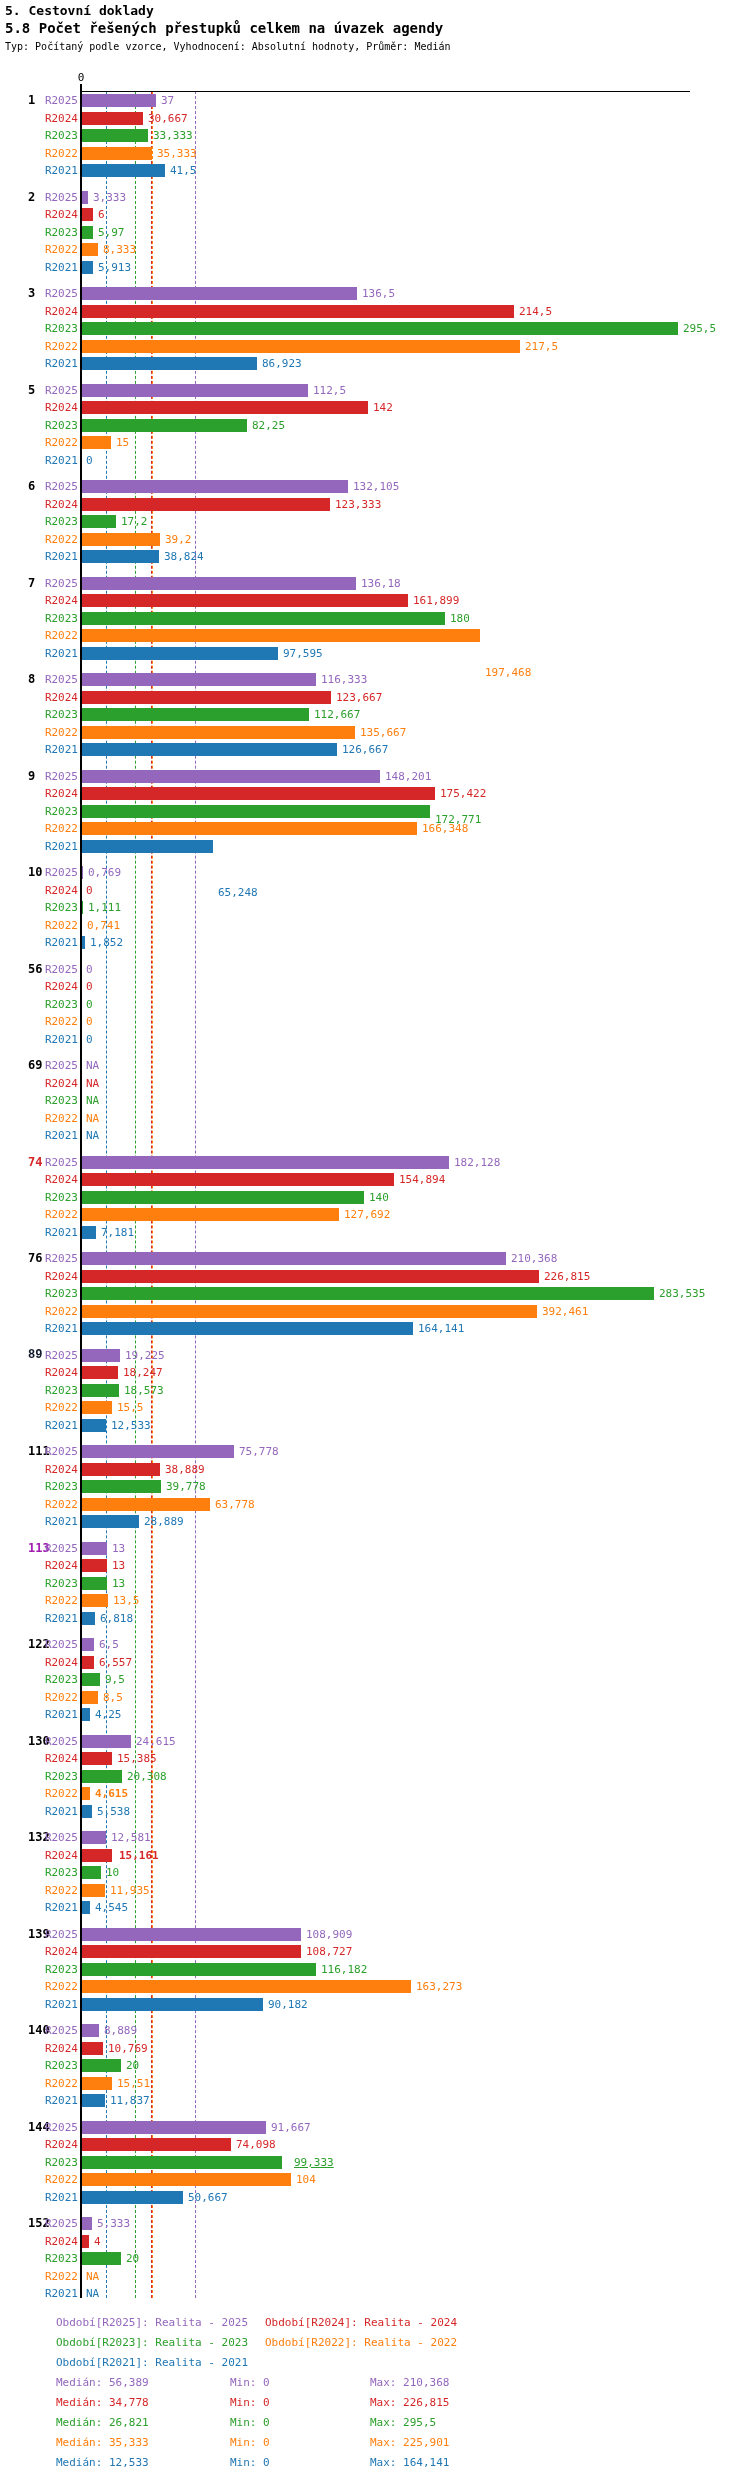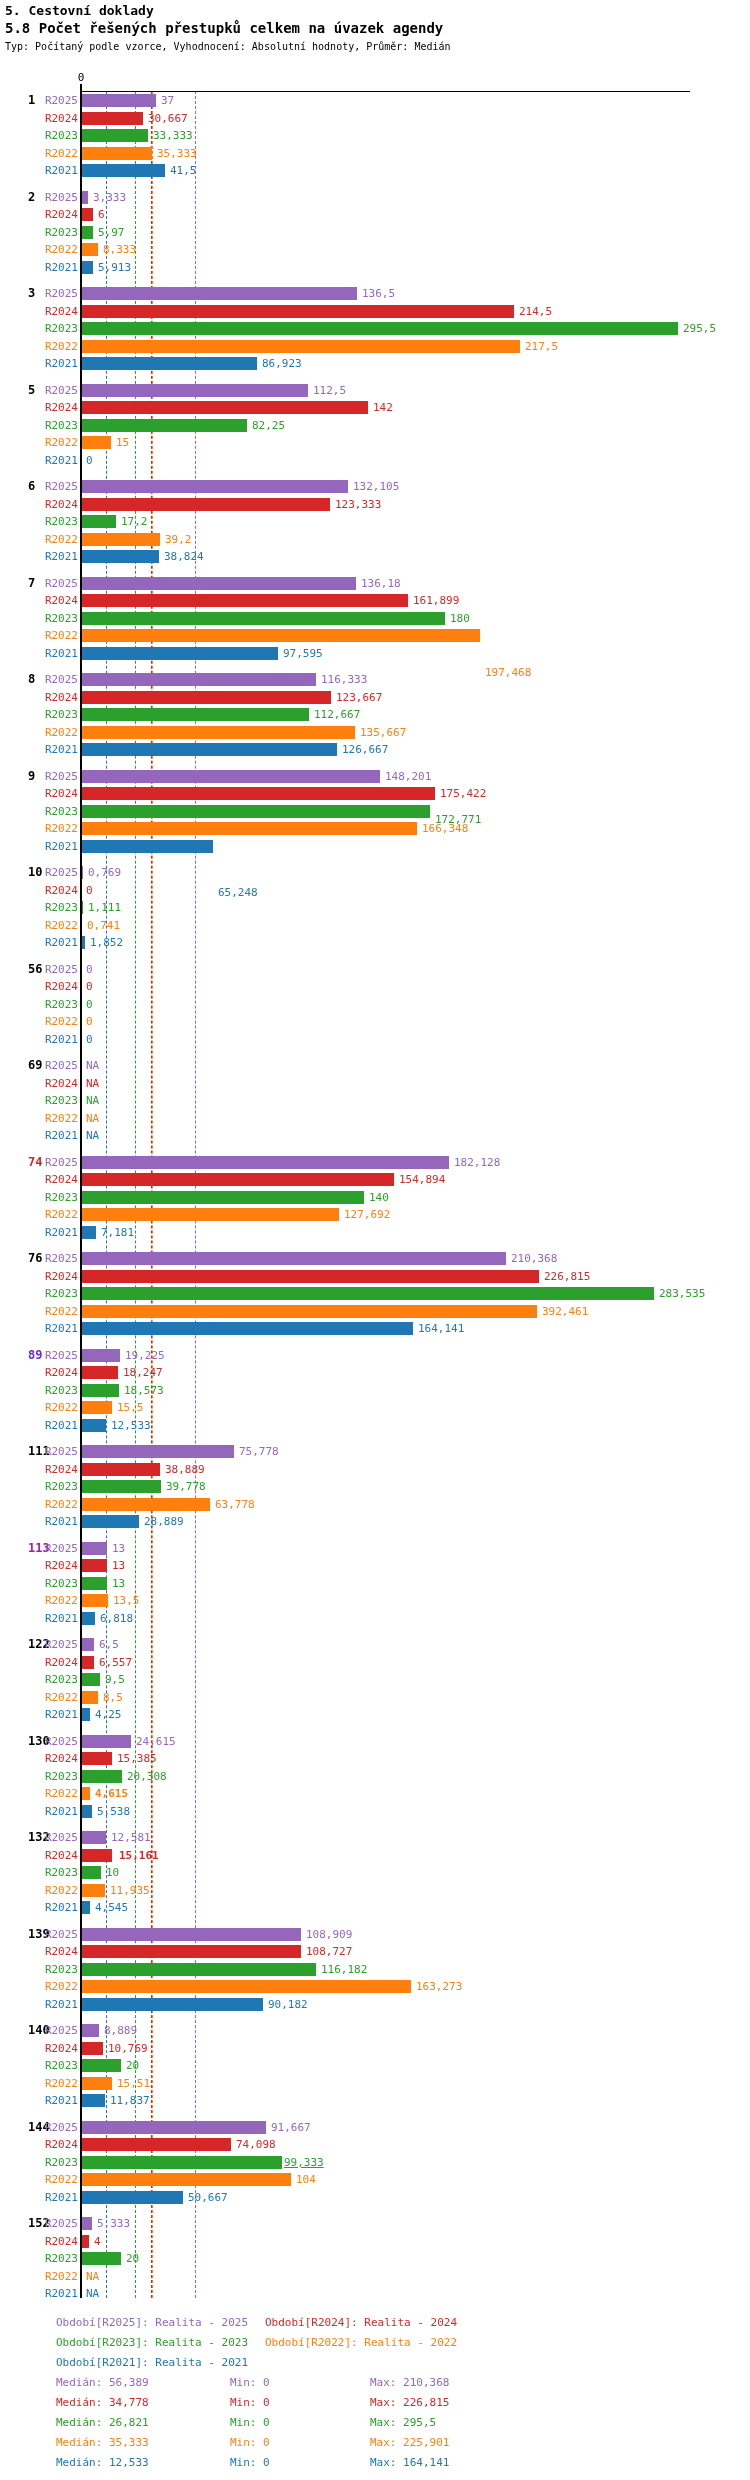--- a/index.html
+++ b/index.html
@@ -232,21 +232,21 @@
       <div class="abs val" style="left: 544px; top: 1270px; color: rgb(214, 39, 40);">226,815</div>
       <div class="abs rlab" style="left: 36px; top: 1287px; color: rgb(44, 160, 44);">R2023</div>
       <div class="abs bar" style="left: 81px; top: 1287px; width: 573px; background: rgb(44, 160, 44);"></div>
       <div class="abs val" style="left: 659px; top: 1287px; color: rgb(44, 160, 44);">283,535</div>
       <div class="abs rlab" style="left: 36px; top: 1305px; color: rgb(255, 127, 14);">R2022</div>
       <div class="abs bar" style="left: 81px; top: 1305px; width: 456px; background: rgb(255, 127, 14);"></div>
       <div class="abs val" style="left: 542px; top: 1305px; color: rgb(255, 127, 14);">392,461</div>
       <div class="abs rlab" style="left: 36px; top: 1322px; color: rgb(31, 119, 180);">R2021</div>
       <div class="abs bar" style="left: 81px; top: 1322px; width: 332px; background: rgb(31, 119, 180);"></div>
       <div class="abs val" style="left: 418px; top: 1322px; color: rgb(31, 119, 180);">164,141</div>
-      <div class="abs grp" style="left: 28px; top: 1349px; color: #6d28d9;">89</div>
+      <div class="abs grp" style="left: 28px; top: 1349px; color: #0f172a; font-family: Liberation Mono, monospace;">89</div>
       <div class="abs rlab" style="left: 36px; top: 1349px; color: rgb(148, 103, 189);">R2025</div>
       <div class="abs bar" style="left: 81px; top: 1349px; width: 39px; background: rgb(148, 103, 189);"></div>
       <div class="abs val" style="left: 125px; top: 1349px; color: rgb(148, 103, 189);">19,225</div>
       <div class="abs rlab" style="left: 36px; top: 1366px; color: rgb(214, 39, 40);">R2024</div>
       <div class="abs bar" style="left: 81px; top: 1366px; width: 37px; background: rgb(214, 39, 40);"></div>
       <div class="abs val" style="left: 123px; top: 1366px; color: rgb(214, 39, 40);">18,247</div>
       <div class="abs rlab" style="left: 36px; top: 1384px; color: rgb(44, 160, 44);">R2023</div>
       <div class="abs bar" style="left: 81px; top: 1384px; width: 38px; background: rgb(44, 160, 44);"></div>
       <div class="abs val" style="left: 124px; top: 1384px; color: rgb(44, 160, 44);">18,573</div>
       <div class="abs rlab" style="left: 36px; top: 1401px; color: rgb(255, 127, 14);">R2022</div>
@@ -369,21 +369,21 @@
       <div class="abs val" style="left: 110px; top: 2094px; color: rgb(31, 119, 180);">11,837</div>
       <div class="abs grp" style="left: 28px; top: 2121px; color: rgb(0, 0, 0);">144</div>
       <div class="abs rlab" style="left: 36px; top: 2121px; color: rgb(148, 103, 189);">R2025</div>
       <div class="abs bar" style="left: 81px; top: 2121px; width: 185px; background: rgb(148, 103, 189);"></div>
       <div class="abs val" style="left: 271px; top: 2121px; color: rgb(148, 103, 189);">91,667</div>
       <div class="abs rlab" style="left: 36px; top: 2138px; color: rgb(214, 39, 40);">R2024</div>
       <div class="abs bar" style="left: 81px; top: 2138px; width: 150px; background: rgb(214, 39, 40);"></div>
       <div class="abs val" style="left: 236px; top: 2138px; color: rgb(214, 39, 40);">74,098</div>
       <div class="abs rlab" style="left: 36px; top: 2156px; color: rgb(44, 160, 44);">R2023</div>
       <div class="abs bar" style="left: 81px; top: 2156px; width: 201px; background: rgb(44, 160, 44);"></div>
-      <div class="abs val" style="left: 284px; top: 2156px; color: rgb(44, 160, 44); text-decoration: underline;">99,333</div>
+      <div class="abs val" style="left: 294px; top: 2156px; color: rgb(44, 160, 44); text-decoration: underline;">99,333</div>
       <div class="abs rlab" style="left: 36px; top: 2173px; color: rgb(255, 127, 14);">R2022</div>
       <div class="abs bar" style="left: 81px; top: 2173px; width: 210px; background: rgb(255, 127, 14);"></div>
       <div class="abs val" style="left: 296px; top: 2173px; color: rgb(255, 127, 14);">104</div>
       <div class="abs rlab" style="left: 36px; top: 2191px; color: rgb(31, 119, 180);">R2021</div>
       <div class="abs bar" style="left: 81px; top: 2191px; width: 102px; background: rgb(31, 119, 180);"></div>
       <div class="abs val" style="left: 188px; top: 2191px; color: rgb(31, 119, 180);">50,667</div>
       <div class="abs grp" style="left: 28px; top: 2217px; color: rgb(0, 0, 0);">152</div>
       <div class="abs rlab" style="left: 36px; top: 2217px; color: rgb(148, 103, 189);">R2025</div>
       <div class="abs bar" style="left: 81px; top: 2217px; width: 11px; background: rgb(148, 103, 189);"></div>
       <div class="abs val" style="left: 97px; top: 2217px; color: rgb(148, 103, 189);">5,333</div>

